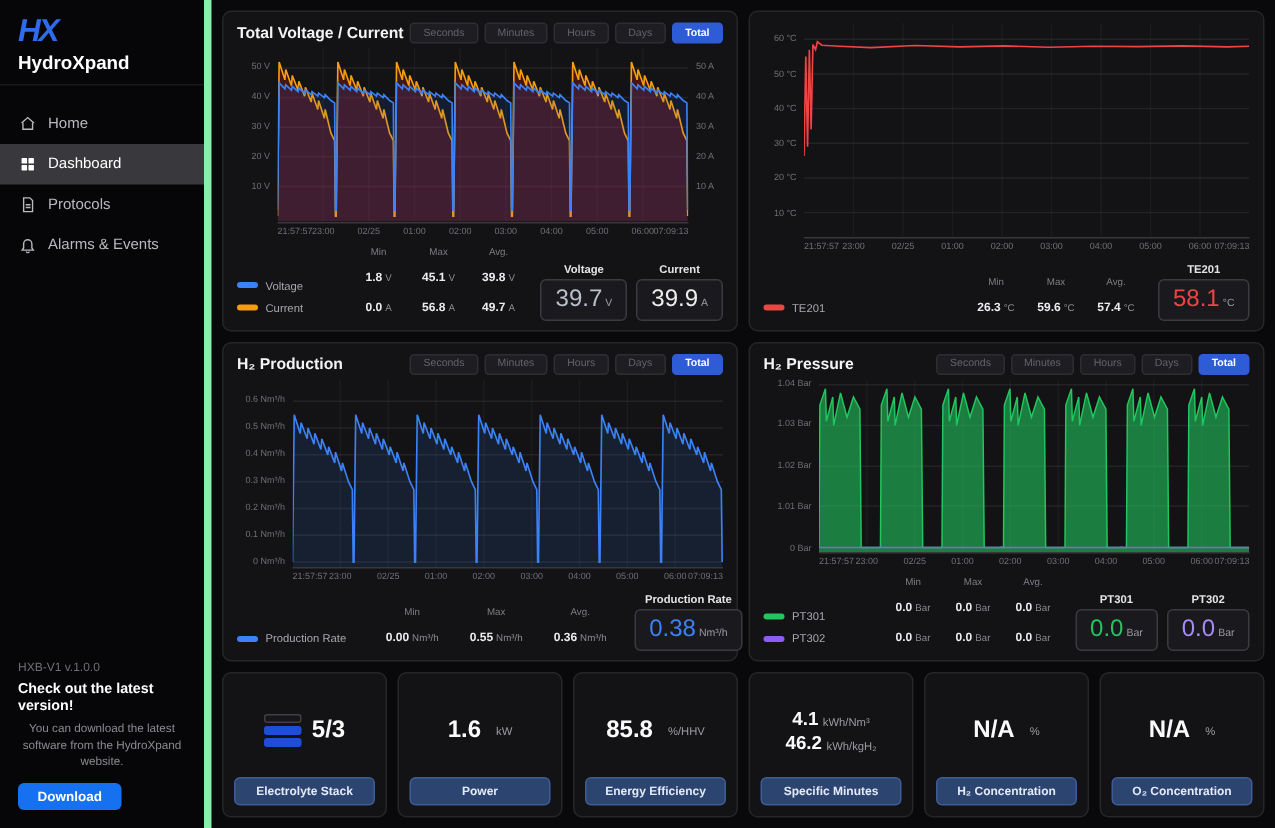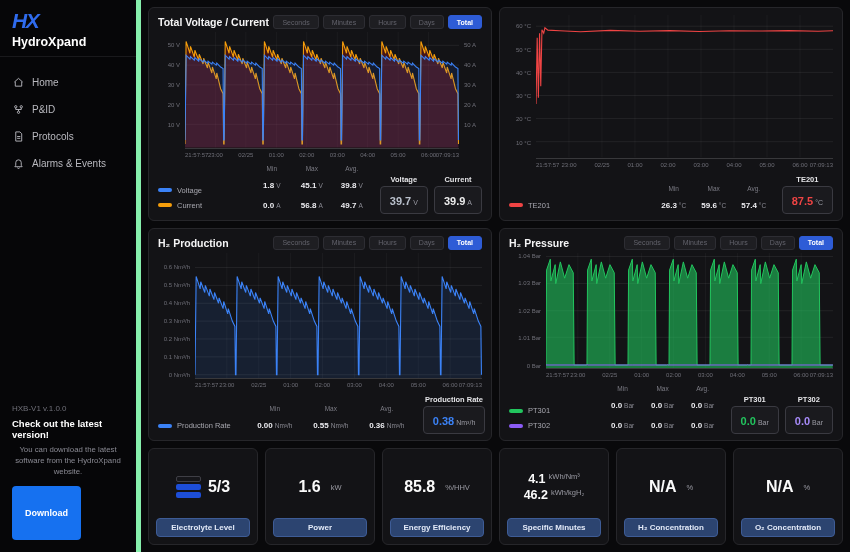--- a/index.html
+++ b/index.html
@@ -17,21 +17,21 @@
   .side-item{display:flex;align-items:center;gap:8px;padding:8px 13px;color:#b9b9bf;
     font-size:10px;cursor:pointer}
   .side-item.active{background:#39393d;color:#fff}
   .side-icon{display:inline-flex}
   .side-icon svg{width:11px;height:11px;display:block}
   .sidebar-footer{margin-top:auto;padding:10px 12px 12px;display:flex;flex-direction:column;gap:5px}
   .version{color:#6f6f78;font-size:8px}
   .headline{color:#fff;font-weight:700;font-size:9.5px}
   .sf-body{color:#8a8a93;font-size:7.8px;line-height:1.4;text-align:center}
   .download{align-self:flex-start;background:#1671f0;color:#fff;border:none;border-radius:4px;
-    font-size:9px;font-weight:600;padding:22px 13px;font-family:inherit;cursor:pointer;margin-top:3px}
+    font-size:9px;font-weight:600;padding:4px 13px;font-family:inherit;cursor:pointer;margin-top:3px}
 
   
   .main{flex:1;display:grid;grid-template-columns:1fr 1fr;grid-template-rows:1fr 1fr 97px;
     gap:7px;padding:7px;min-width:0}
   .panel{background:#131316;border:1px solid #26262a;border-radius:6px;padding:7px 9px 6px;
     display:flex;flex-direction:column;min-height:0;min-width:0}
   .panel-head{display:flex;align-items:center;justify-content:space-between;margin-bottom:3px}
   .panel-title{margin:0;color:#f4f4f5;font-size:10.5px;font-weight:700}
   .time-buttons{display:flex;gap:4px}
   .tbtn{background:#1e1e22;border:1px solid #2d2d33;color:#62626b;font-size:7px;
@@ -64,33 +64,33 @@
   .stats-cell{width:40px;text-align:center;white-space:nowrap}
   .wide-stats .stats-cell{width:56px}
   .stats-head .stats-cell{color:#7c7c85;font-size:6.5px}
   .stat-v{color:#ececf0;font-size:8px;font-weight:700}
   .stat-u{color:#8a8a93;font-size:6.5px;margin-left:2px}
   .boxes{display:flex;gap:6px}
   .boxgrp{display:flex;flex-direction:column;align-items:center;gap:2px}
   .box-label{color:#e4e4e7;font-size:7.5px;font-weight:700;white-space:nowrap}
   .vbox{background:#1a1a1e;border:1px solid #3a3a41;border-radius:4px;padding:4px 9px;
     min-width:46px;text-align:center;white-space:nowrap}
-  .vbox .bv{font-size:11px;font-weight:700}
+  .vbox .bv{font-size:16px;font-weight:400}
   .vbox .bu{font-size:7px;color:#9a9aa3;margin-left:2px}
 
   
   .kpi-row{grid-column:1/3;display:grid;grid-template-columns:repeat(6,1fr);gap:7px}
   .kpi-card{background:#131316;border:1px solid #26262a;border-radius:6px;padding:7px;
     display:flex;flex-direction:column;align-items:center;justify-content:space-between}
   .kpi-center{flex:1;display:flex;align-items:center;justify-content:center;gap:7px;
     flex-direction:row;min-height:0}
   .kpi-center.multi{flex-direction:column;gap:2px}
   .kpi-value{color:#fafafa;font-size:16px;font-weight:700}
   .kpi-unit{color:#9a9aa3;font-size:7.5px;margin-left:3px}
-  .kpi-line{display:flex;align-items:flex-start}
+  .kpi-line{display:flex;align-items:flex-end}
   .kpi-line .kpi-value{font-size:12.5px}
   .kpi-label{width:100%;background:#2c4470;border:1px solid #3e5c96;color:#e3eaf8;
     border-radius:4px;font-size:8px;font-weight:700;text-align:center;padding:4px 2px;cursor:pointer}
   .level-bars{display:flex;flex-direction:column-reverse;gap:2px}
   .level-bar{width:25px;height:6px;border-radius:2px;background:#1d4ed8}
   .level-bar.empty{background:#16161a;border:1px solid #3f3f46}
 </style>
 </head>
 <body>
 
@@ -104,30 +104,30 @@
     <nav class="side-menu" id="sidebar-menu">
         <div class="side-item">
           <span class="side-icon">
             <svg viewBox="0 0 24 24" fill="none" stroke="currentColor" stroke-width="2">
               <path d="M3 11l9-8 9 8"></path>
               <path d="M5 10v10h14V10"></path>
             </svg>
           </span>
           <span class="side-label">Home</span>
         </div>
-        <div class="side-item">
+        <div class="side-item active">
           <span class="side-icon">
-            <svg viewBox="0 0 24 24" fill="none" stroke="currentColor" stroke-width="2">
-              <circle cx="6" cy="6" r="2.5"></circle>
-              <circle cx="18" cy="6" r="2.5"></circle>
-              <circle cx="12" cy="18" r="2.5"></circle>
-              <path d="M6 8.5V12h12V8.5M12 12v3.5"></path>
+            <svg viewBox="0 0 24 24" fill="currentColor">
+              <rect x="3" y="3" width="8" height="8" rx="1"></rect>
+              <rect x="13" y="3" width="8" height="8" rx="1"></rect>
+              <rect x="3" y="13" width="8" height="8" rx="1"></rect>
+              <rect x="13" y="13" width="8" height="8" rx="1"></rect>
             </svg>
           </span>
-          <span class="side-label">P&amp;ID</span>
+          <span class="side-label">Dashboard</span>
         </div>
         <div class="side-item">
           <span class="side-icon">
             <svg viewBox="0 0 24 24" fill="none" stroke="currentColor" stroke-width="2">
               <path d="M6 2h9l4 4v16H6z"></path>
               <path d="M9 12h7M9 16h7"></path>
             </svg>
           </span>
           <span class="side-label">Protocols</span>
         </div>
@@ -312,21 +312,21 @@
             </div>
             <div class="stats-row">
               <span class="stats-cell"><span class="stat-v">26.3</span><span class="stat-u">°C</span></span>
               <span class="stats-cell"><span class="stat-v">59.6</span><span class="stat-u">°C</span></span>
               <span class="stats-cell"><span class="stat-v">57.4</span><span class="stat-u">°C</span></span>
             </div>
           </div>
         <div class="boxes">
             <div class="boxgrp">
               <div class="box-label">TE201</div>
-              <div class="vbox"><span class="bv" style="color: rgb(239, 68, 68);">87.5</span><span class="bu">°C</span></div>
+              <div class="vbox"><span class="bv" style="color: rgb(239, 68, 68);">58.1</span><span class="bu">°C</span></div>
             </div>
           </div>
       </footer>
     </section>
 
     <section class="panel chart-panel wide-y wide-stats">
       <header class="panel-head">
         <h2 class="panel-title">H₂ Production</h2>
         <div class="time-buttons">
             <button class="tbtn">Seconds</button>
@@ -508,21 +508,21 @@
     <div class="kpi-row" id="kpi-row">
         <div class="kpi-card">
           <div class="kpi-center">
             <div class="level-bars">
               <div class="level-bar"></div>
               <div class="level-bar"></div>
               <div class="level-bar empty"></div>
             </div>
             <span class="kpi-value">5/3</span>
           </div>
-          <div class="kpi-label">Electrolyte Level</div>
+          <div class="kpi-label">Electrolyte Stack</div>
         </div>
         <div class="kpi-card">
           <div class="kpi-center">
             <span class="kpi-value">1.6</span>
             <span class="kpi-unit">kW</span>
           </div>
           <div class="kpi-label">Power</div>
         </div>
         <div class="kpi-card">
           <div class="kpi-center">

